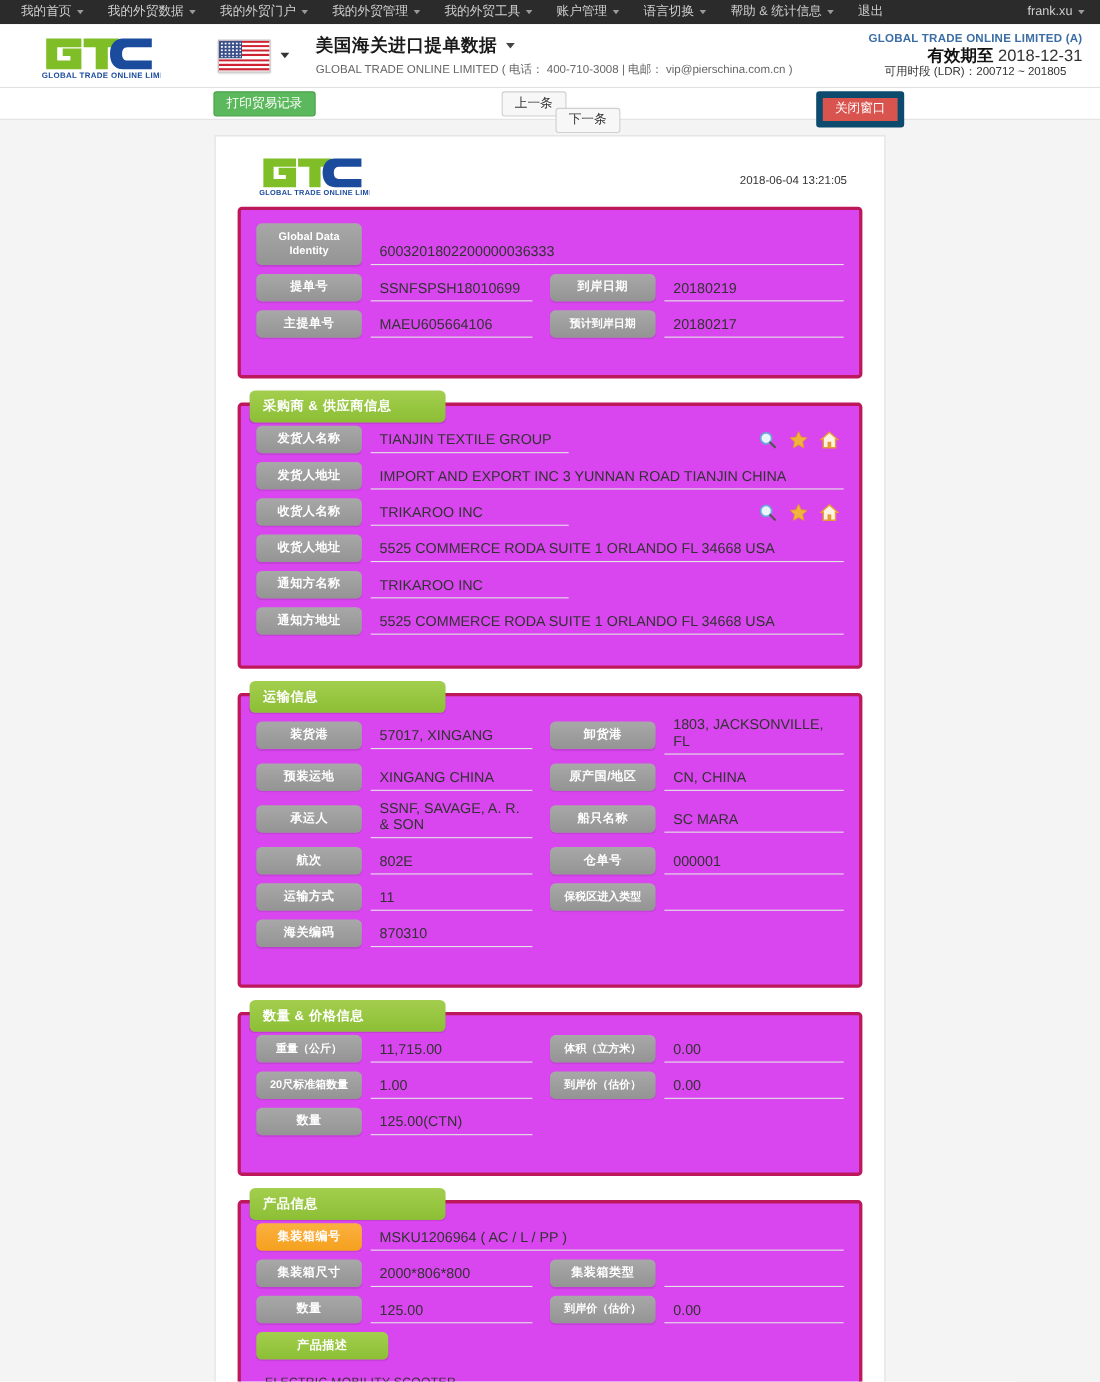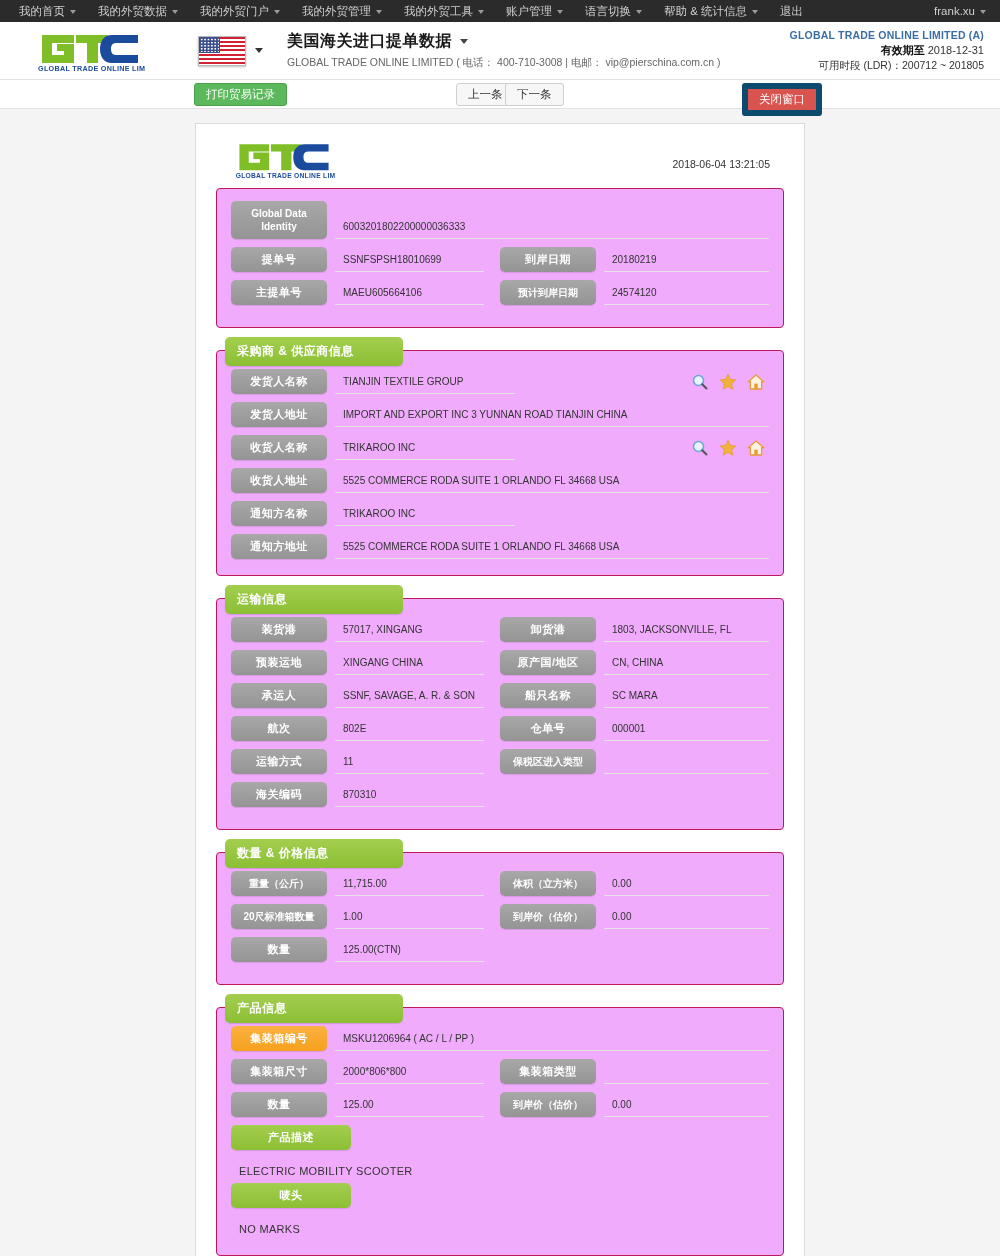--- a/index.html
+++ b/index.html
@@ -117,23 +117,23 @@
   }
 
   .header-right {
     position: absolute;
     right: 16px;
     top: 6px;
     text-align: right;
     line-height: 15px;
   }
   .hr-company { font-size: 10.5px; color:#3b6ea5; font-weight:bold; letter-spacing:.2px;}
-  .hr-line2 { font-size: 11px; color:#333; }
+  .hr-line2 { font-size: 15px; color:#333; }
   .hr-line2 b { color:#111; }
-  .hr-line3 { font-size: 10.5px; color:#333; }
+  .hr-line3 { font-size: 10.5px; color:#333;text-align:center; }
 
   
   .toolbar {
     height: 29px;
     background: #fff;
     border-bottom: 1px solid #e2e2e2;
     position: relative;
   }
   .btn {
     position: absolute;
@@ -149,21 +149,21 @@
     background: #5cb85c;
     border: 1px solid #4aa14a;
     color: #fff;
   }
   .btn-light {
     background: #f7f7f7;
     border: 1px solid #cfcfcf;
     color: #333;
   }
   .btn-prev { left: 456px; top: 3px; }
-  .btn-next { left: 505px; top: 3px; font-family: Liberation Mono, monospace; }
+  .btn-next { left: 505px; top: 18px; font-family: Liberation Mono, monospace; }
   .btn-red {
     right: 178px; top: 3px;
     background: #d9534f;
     border: 6px solid #0c4a6e;
     color: #fff;
   }
 
   
   .page-body {
     background: #f4f4f4;
@@ -185,26 +185,26 @@
     padding: 4px 22px 8px 24px;
   }
   .doc-date {
     font-size: 10.5px;
     color: #333;
     padding-top: 20px;
   }
 
   
   .card {
-    border: 1px solid #be185d;
+    border: 3px solid #be185d;
     border-radius: 4px;
     margin: 0 8px 16px 8px;
-    padding: 12px 14px 14px 14px;
+    padding: 12px 14px 26px 14px;
     position: relative;
-    background: #f0abfc;
+    background: #d946ef;
   }
   .card.section { margin-top: 22px; padding-top: 18px; }
 
   .sec-title {
     position: absolute;
     top: -14px; left: 8px;
     background: linear-gradient(#a3ce4e, #8cbf35);
     color: #fff;
     font-size: 12px;
     font-weight: bold;
@@ -241,21 +241,21 @@
   .lbl.orange { background: linear-gradient(#fbb040, #f5a11e); }
   .lbl.green {
     background: linear-gradient(#a3ce4e, #8cbf35);
     width: 120px;
   }
   .lbl.identity { font-size: 10px; letter-spacing:0; }
 
   .val {
     flex: 1 1 auto;
     border-bottom: 1px solid #e3e3e3;
-    font-size: 10px;
+    font-size: 13px;
     color: #333;
     padding: 0 0 4px 8px;
     margin-left: 8px;
     min-height: 17px;
     line-height: 15px;
     align-self: flex-end;
   }
   .val.short { max-width: 180px; }
 
   
@@ -382,21 +382,21 @@
           <div class="val">20180219</div>
         </div>
       </div>
       <div class="row2">
         <div class="col left">
           <div class="lbl">主提单号</div>
           <div class="val">MAEU605664106</div>
         </div>
         <div class="col">
           <div class="lbl wide">预计到岸日期</div>
-          <div class="val">24574120</div>
+          <div class="val">20180217</div>
         </div>
       </div>
     </div>
 
     <div class="card section">
       <div class="sec-title">采购商 &amp; 供应商信息</div>
 
       <div class="row">
         <div class="lbl">发货人名称</div>
         <div class="val short">TIANJIN TEXTILE GROUP</div>

